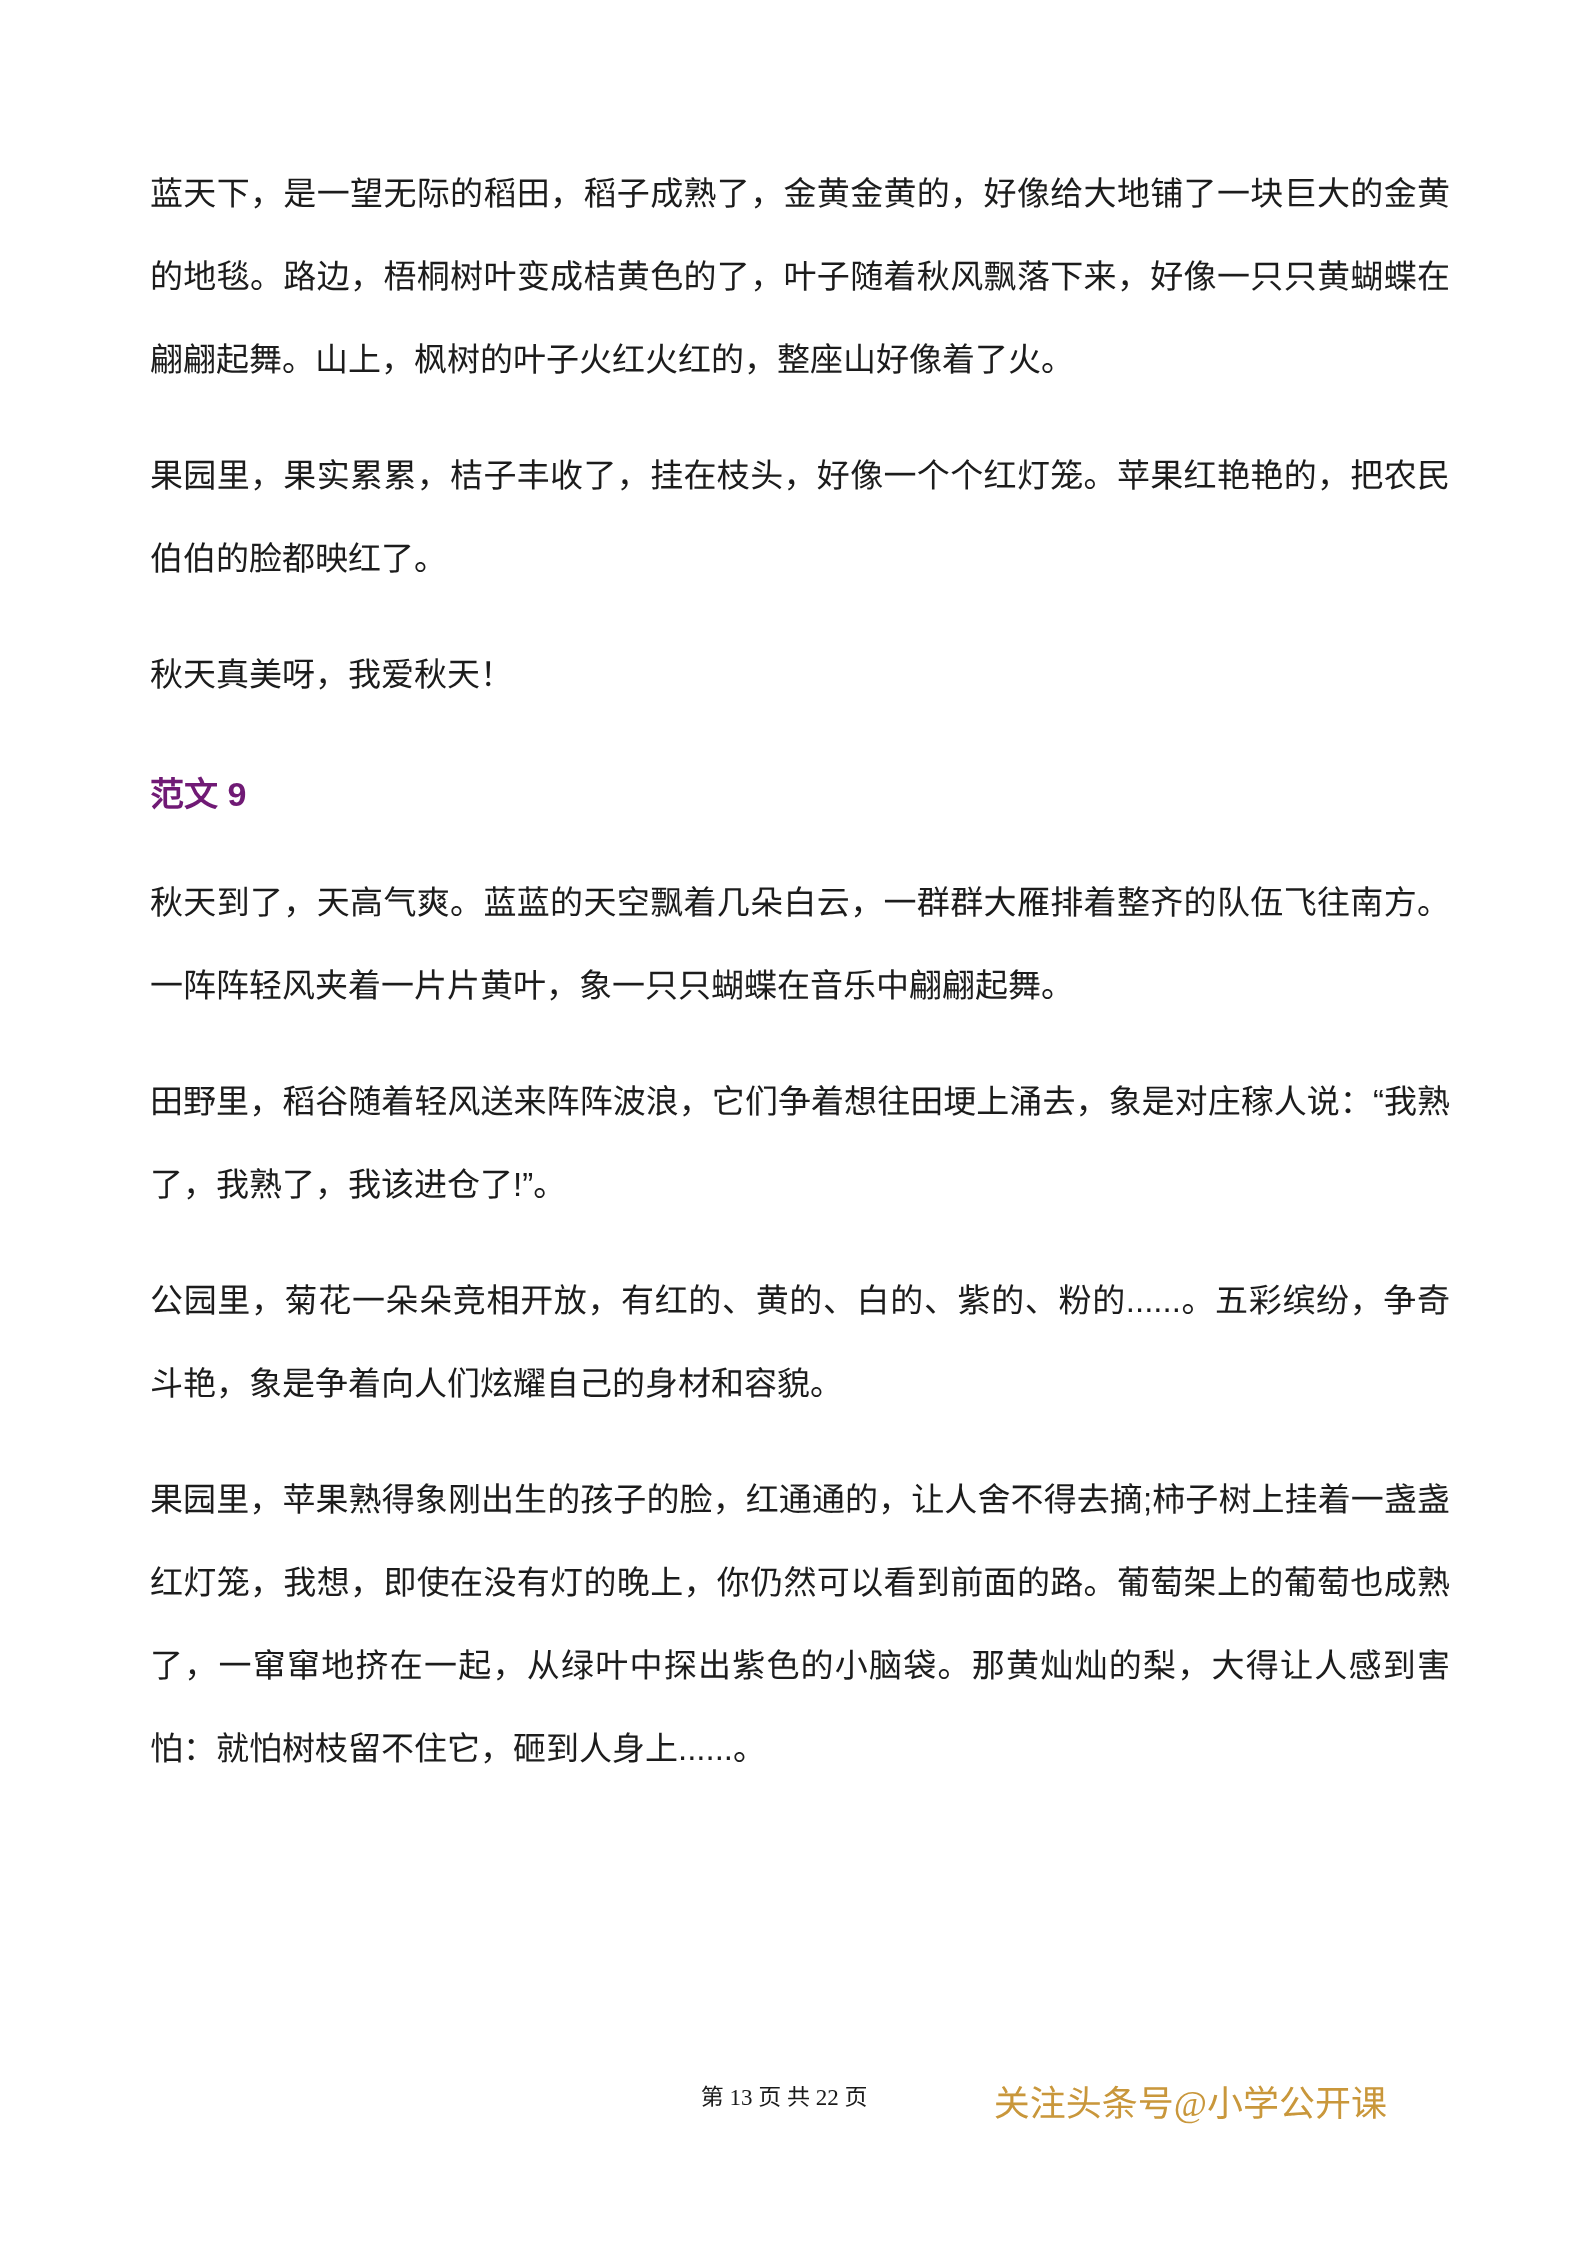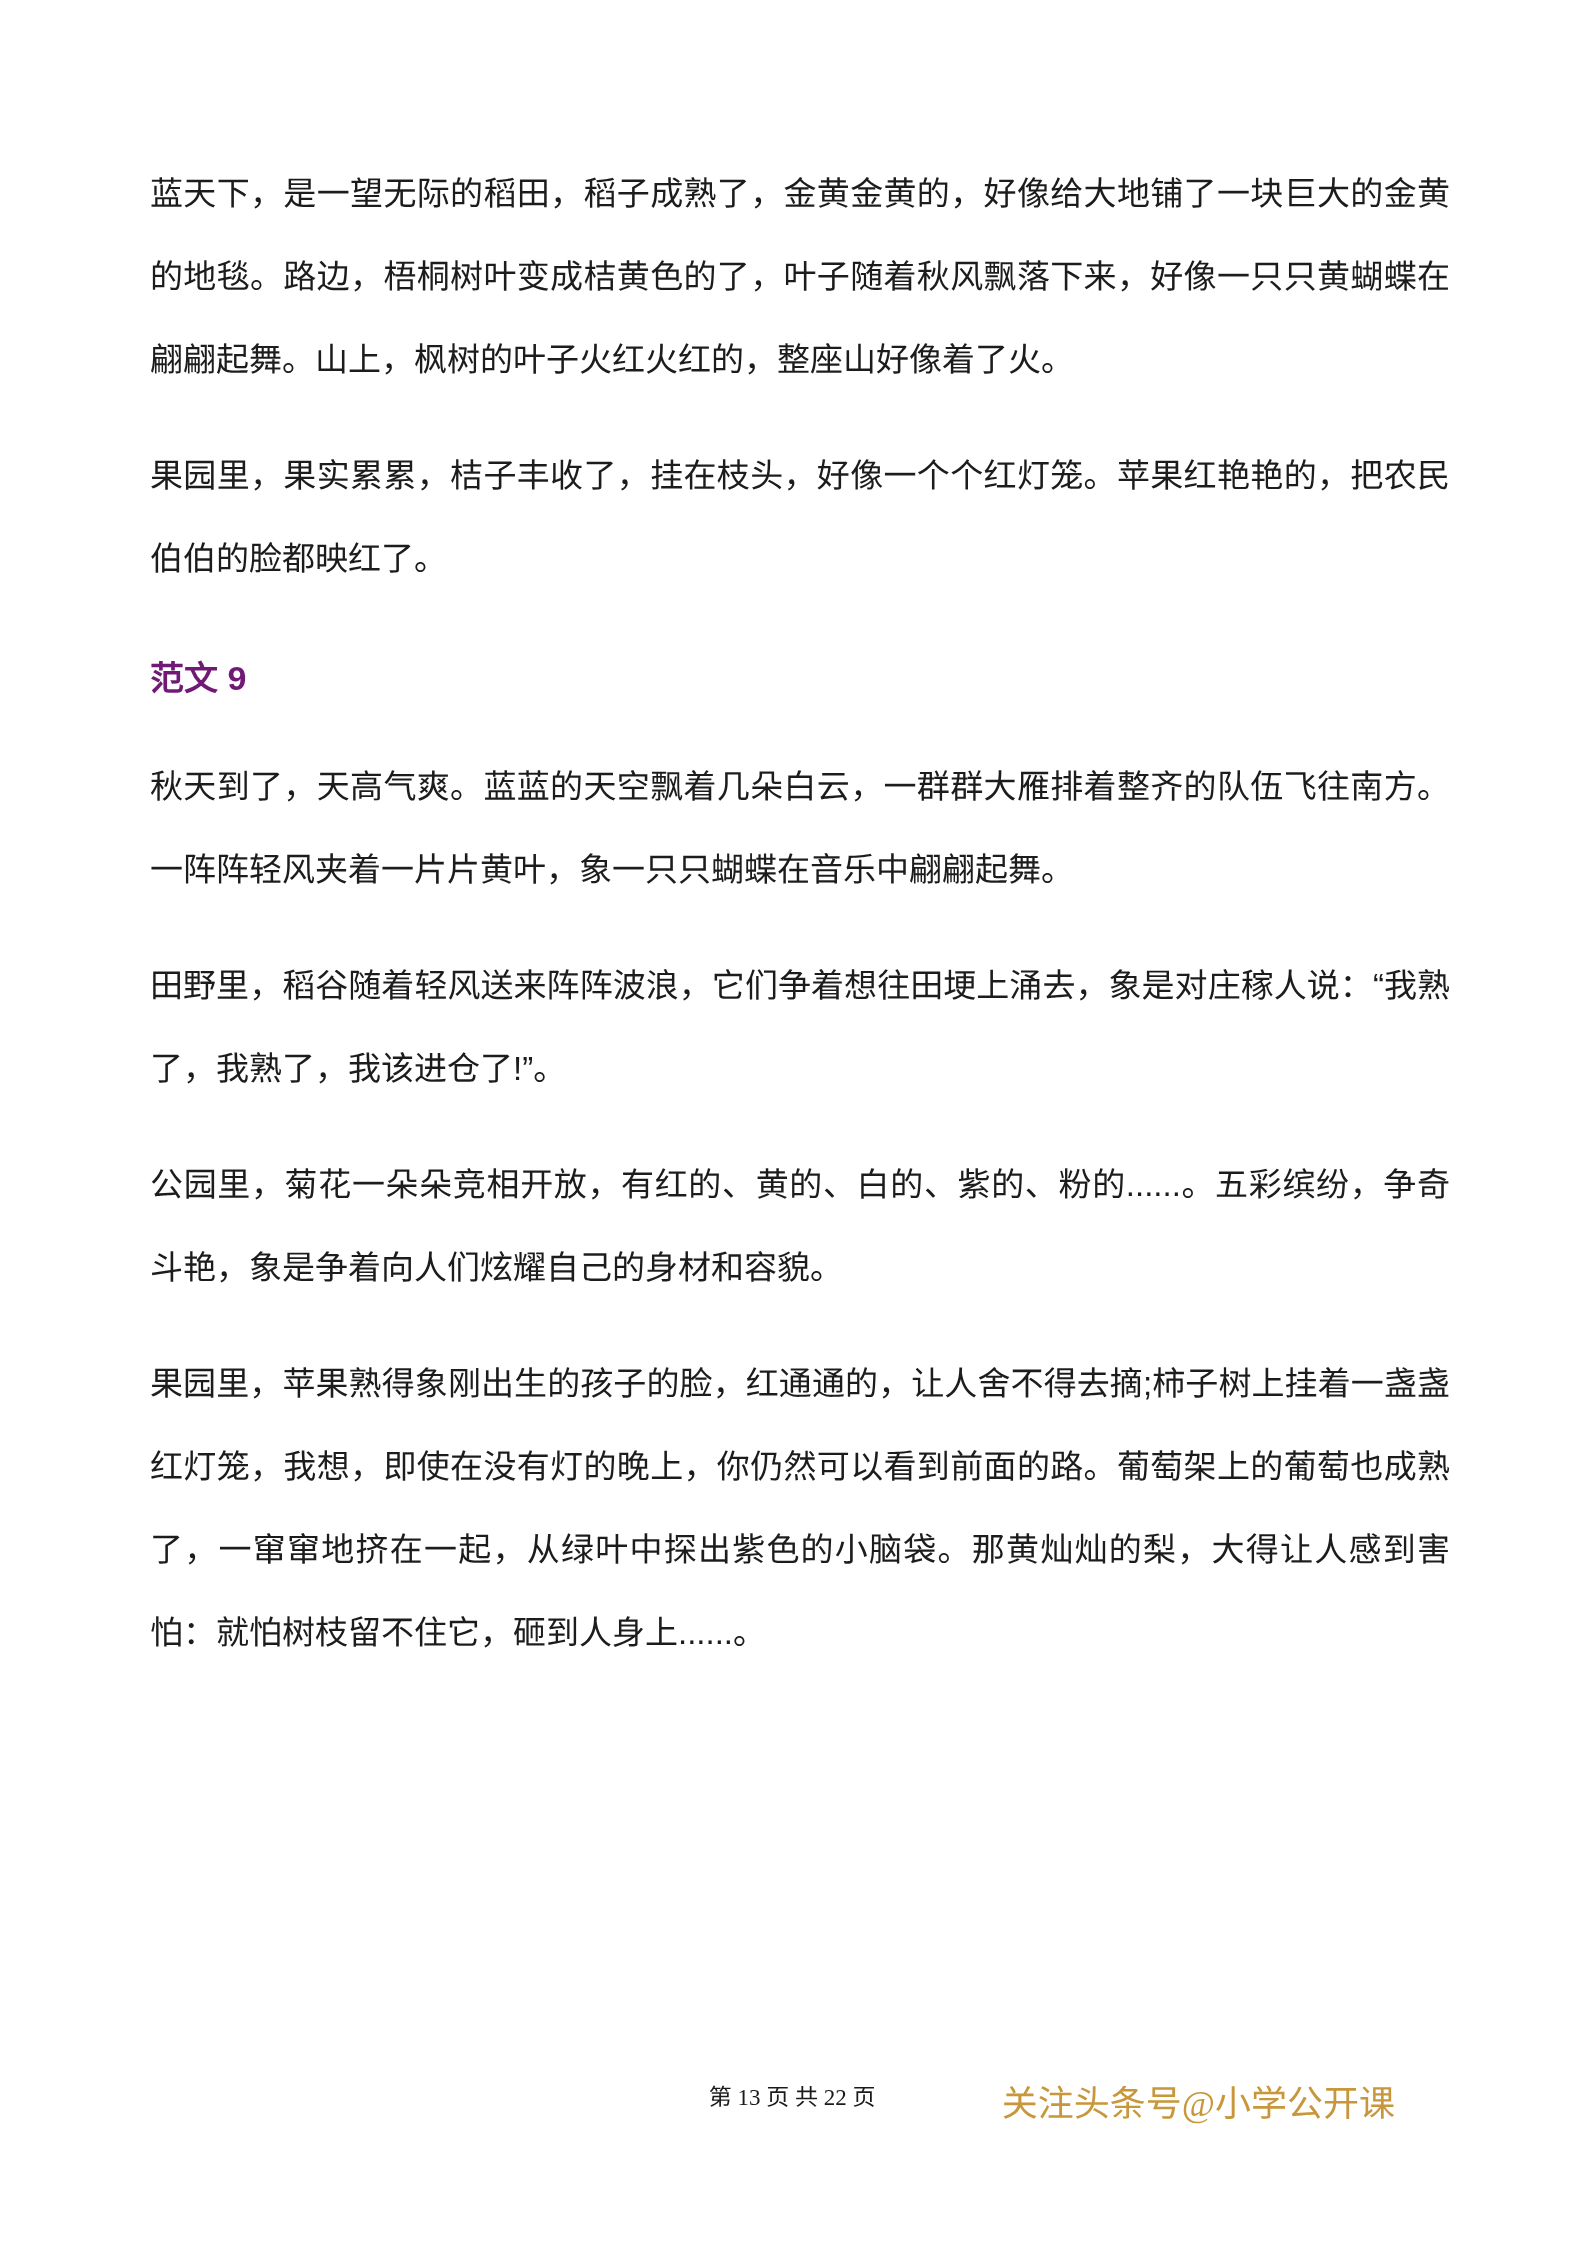--- a/index.html
+++ b/index.html
@@ -33,21 +33,21 @@
   .essay-heading {
     font-family: "Liberation Sans", "DejaVu Sans", sans-serif;
     font-size: 34px;
     font-weight: 700;
     line-height: 83px;
     color: #701a75;
     margin: 37px 0 25px 0;
   }
   .footer {
     position: absolute;
-    left: 142px;
+    left: 134px;
     top: 2072px;
     width: 1300px;
     height: 50px;
     text-align: center;
   }
   .page-info {
     position: absolute;
     left: 50%;
     transform: translateX(-50%);
     top: 6px;
@@ -65,20 +65,21 @@
     white-space: nowrap;
   }
 </style>
 </head>
 <body>
 
 <div class="page">
   <div class="content">
     <p class="body-par">蓝天下，是一望无际的稻田，稻子成熟了，金黄金黄的，好像给大地铺了一块巨大的金黄的地毯。路边，梧桐树叶变成桔黄色的了，叶子随着秋风飘落下来，好像一只只黄蝴蝶在翩翩起舞。山上，枫树的叶子火红火红的，整座山好像着了火。</p>
     <p class="body-par">果园里，果实累累，桔子丰收了，挂在枝头，好像一个个红灯笼。苹果红艳艳的，把农民伯伯的脸都映红了。</p>
+    <p class="body-par">秋天真美呀，我爱秋天！</p>
 
     <h2 class="essay-heading">范文 9</h2>
 
     <p class="body-par">秋天到了，天高气爽。蓝蓝的天空飘着几朵白云，一群群大雁排着整齐的队伍飞往南方。一阵阵轻风夹着一片片黄叶，象一只只蝴蝶在音乐中翩翩起舞。</p>
     <p class="body-par">田野里，稻谷随着轻风送来阵阵波浪，它们争着想往田埂上涌去，象是对庄稼人说：“我熟了，我熟了，我该进仓了!”。</p>
     <p class="body-par">公园里，菊花一朵朵竞相开放，有红的、黄的、白的、紫的、粉的......。五彩缤纷，争奇斗艳，象是争着向人们炫耀自己的身材和容貌。</p>
     <p class="body-par">果园里，苹果熟得象刚出生的孩子的脸，红通通的，让人舍不得去摘;柿子树上挂着一盏盏红灯笼，我想，即使在没有灯的晚上，你仍然可以看到前面的路。葡萄架上的葡萄也成熟了，一窜窜地挤在一起，从绿叶中探出紫色的小脑袋。那黄灿灿的梨，大得让人感到害怕：就怕树枝留不住它，砸到人身上......。</p>
   </div>
 
   <div class="footer">

